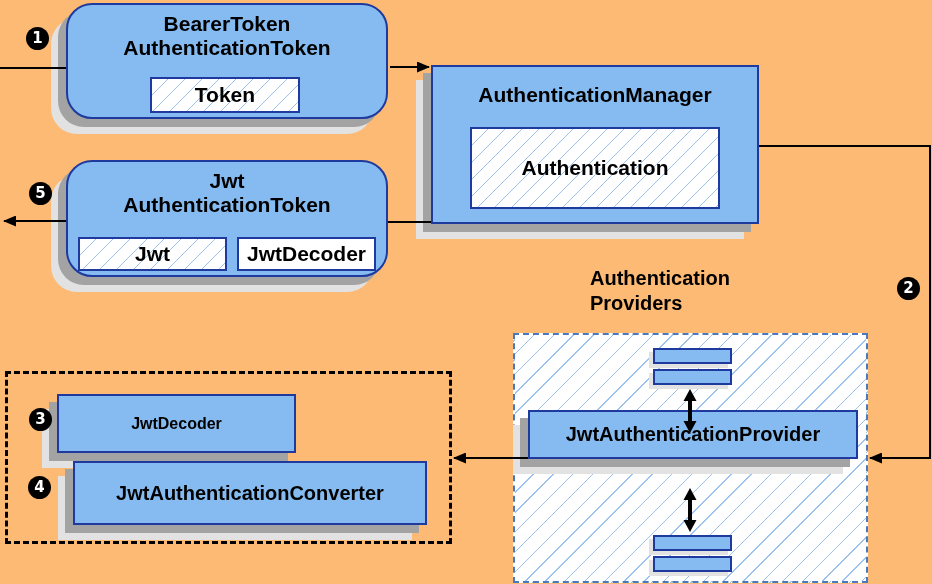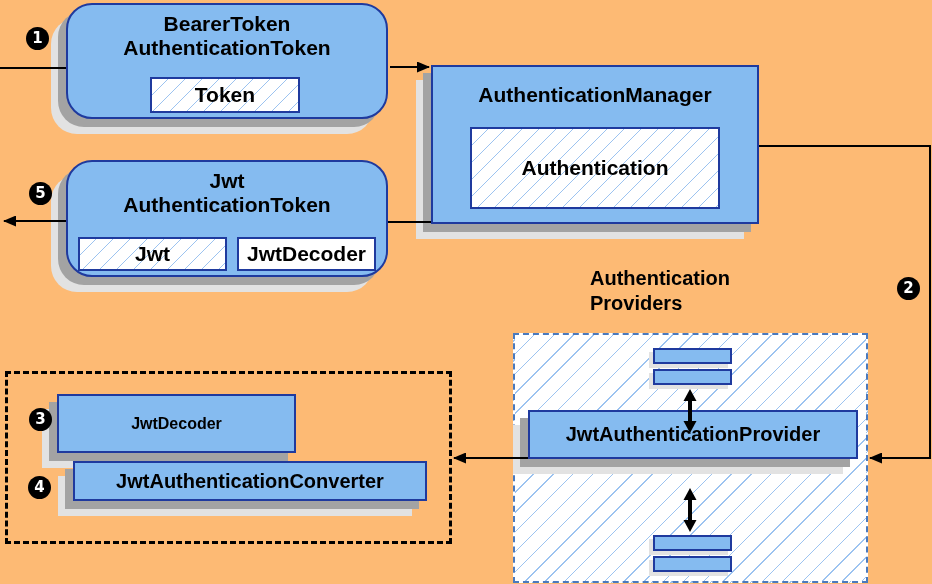--- a/index.html
+++ b/index.html
@@ -105,21 +105,21 @@
   <div class="abs bar" style="left:653px;top:556px;width:79px;height:16px;"></div>
 
   <div class="abs node center lbl-20" style="left:528px;top:410px;width:330px;height:49px;">
     <span>JwtAuthenticationProvider</span>
   </div>
 
   <div class="abs group-dashed" style="left:5px;top:371px;width:447px;height:173px;"></div>
   <div class="abs node center" style="left:57px;top:394px;width:239px;height:59px;">
     <span>JwtDecoder</span>
   </div>
-  <div class="abs node center lbl-20" style="left:73px;top:461px;width:354px;height:40px;">
+  <div class="abs node center lbl-20" style="left:73px;top:461px;width:354px;height:64px;">
     <span>JwtAuthenticationConverter</span>
   </div>
 
   <div class="abs badge" style="left:26px;top:27px;">1</div>
   <div class="abs badge" style="left:897px;top:277px;">2</div>
   <div class="abs badge" style="left:29px;top:408px;">3</div>
   <div class="abs badge" style="left:28px;top:476px;">4</div>
   <div class="abs badge" style="left:29px;top:182px;">5</div>
 
   <svg id="flow" width="932" height="584" viewBox="0 0 932 584">

